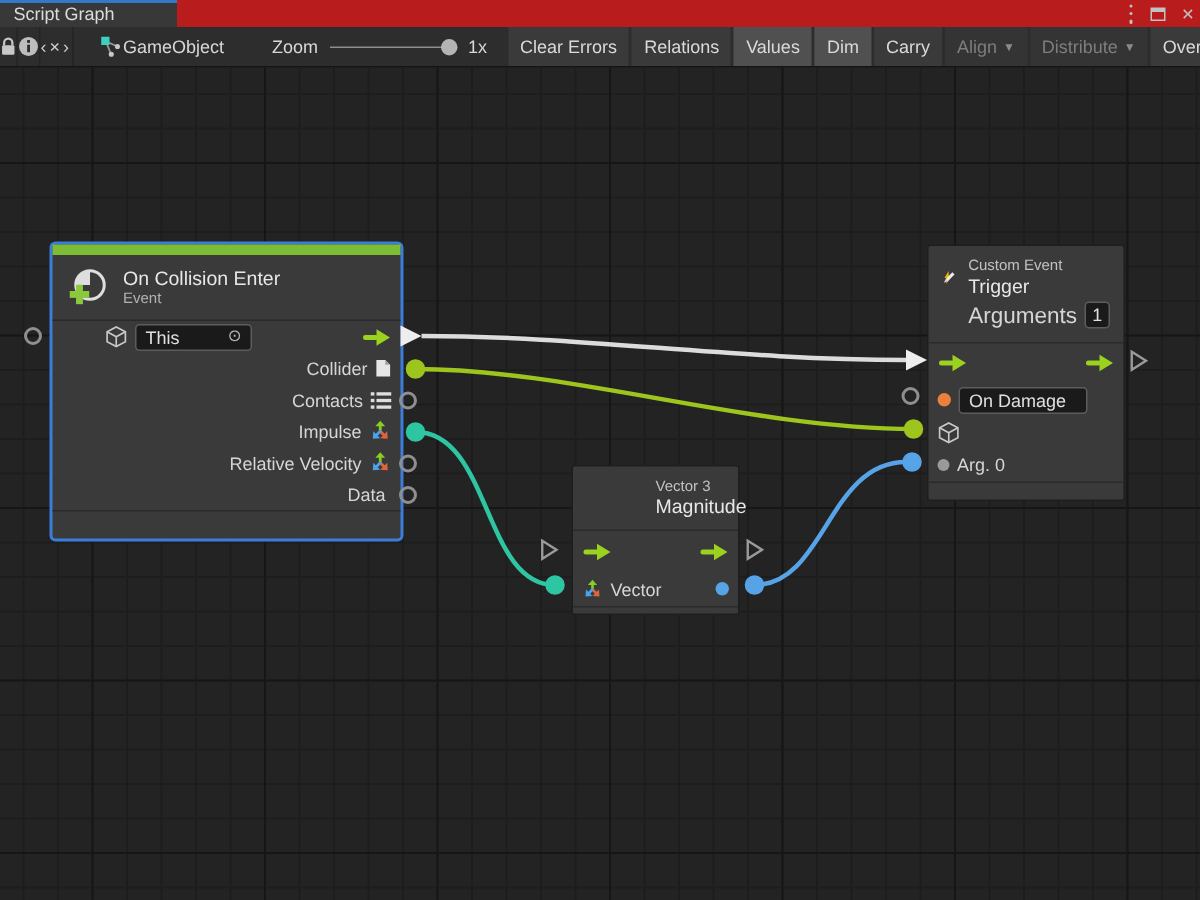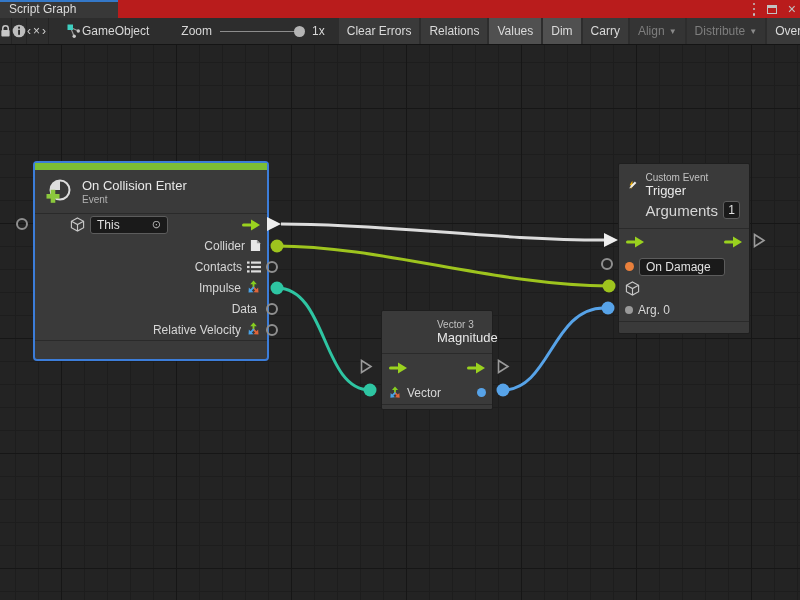--- a/index.html
+++ b/index.html
@@ -256,30 +256,30 @@
       </svg>
     </div>
     <div class="row right">
       <span>Impulse</span>
       <svg width="15" height="15" viewBox="0 0 16 16">
         <path d="M7 8.5 L7 4.5 L4.5 4.5 L8 0.5 L11.5 4.5 L9 4.5 L9 8.5 Z" fill="#86ce1f"></path>
         <path d="M7 8.5 L7 4.5 L4.5 4.5 L8 0.5 L11.5 4.5 L9 4.5 L9 8.5 Z" transform="rotate(135 8 8)" fill="#e0653a"></path>
         <path d="M7 8.5 L7 4.5 L4.5 4.5 L8 0.5 L11.5 4.5 L9 4.5 L9 8.5 Z" transform="rotate(225 8 8)" fill="#4aa3e8"></path>
       </svg>
     </div>
-    <div class="row right" style="padding-right:10px;">
-      <span>Data</span>
-    </div>
     <div class="row right">
       <span>Relative Velocity</span>
       <svg width="15" height="15" viewBox="0 0 16 16">
         <path d="M7 8.5 L7 4.5 L4.5 4.5 L8 0.5 L11.5 4.5 L9 4.5 L9 8.5 Z" fill="#86ce1f"></path>
         <path d="M7 8.5 L7 4.5 L4.5 4.5 L8 0.5 L11.5 4.5 L9 4.5 L9 8.5 Z" transform="rotate(135 8 8)" fill="#e0653a"></path>
         <path d="M7 8.5 L7 4.5 L4.5 4.5 L8 0.5 L11.5 4.5 L9 4.5 L9 8.5 Z" transform="rotate(225 8 8)" fill="#4aa3e8"></path>
       </svg>
+    </div>
+    <div class="row right" style="padding-right:10px;">
+      <span>Data</span>
     </div>
     <div class="n-footer"></div>
   </div>
 
   <div class="node" id="node-mag">
     <div class="n-header">
       <svg width="24" height="24" viewBox="0 0 16 16">
         <path d="M7 8.5 L7 4.5 L4.5 4.5 L8 0.5 L11.5 4.5 L9 4.5 L9 8.5 Z" fill="#86ce1f"></path>
         <path d="M7 8.5 L7 4.5 L4.5 4.5 L8 0.5 L11.5 4.5 L9 4.5 L9 8.5 Z" transform="rotate(135 8 8)" fill="#e0653a"></path>
         <path d="M7 8.5 L7 4.5 L4.5 4.5 L8 0.5 L11.5 4.5 L9 4.5 L9 8.5 Z" transform="rotate(225 8 8)" fill="#4aa3e8"></path>

